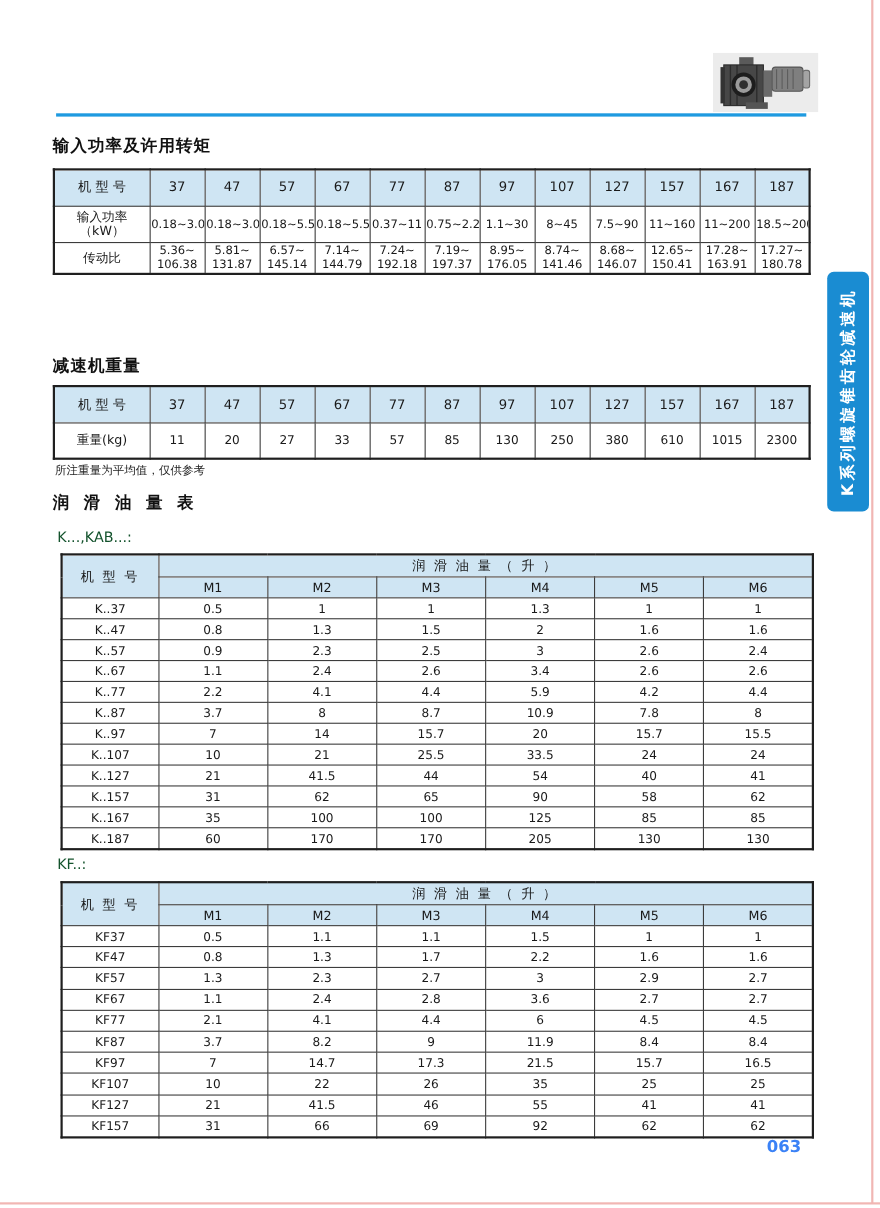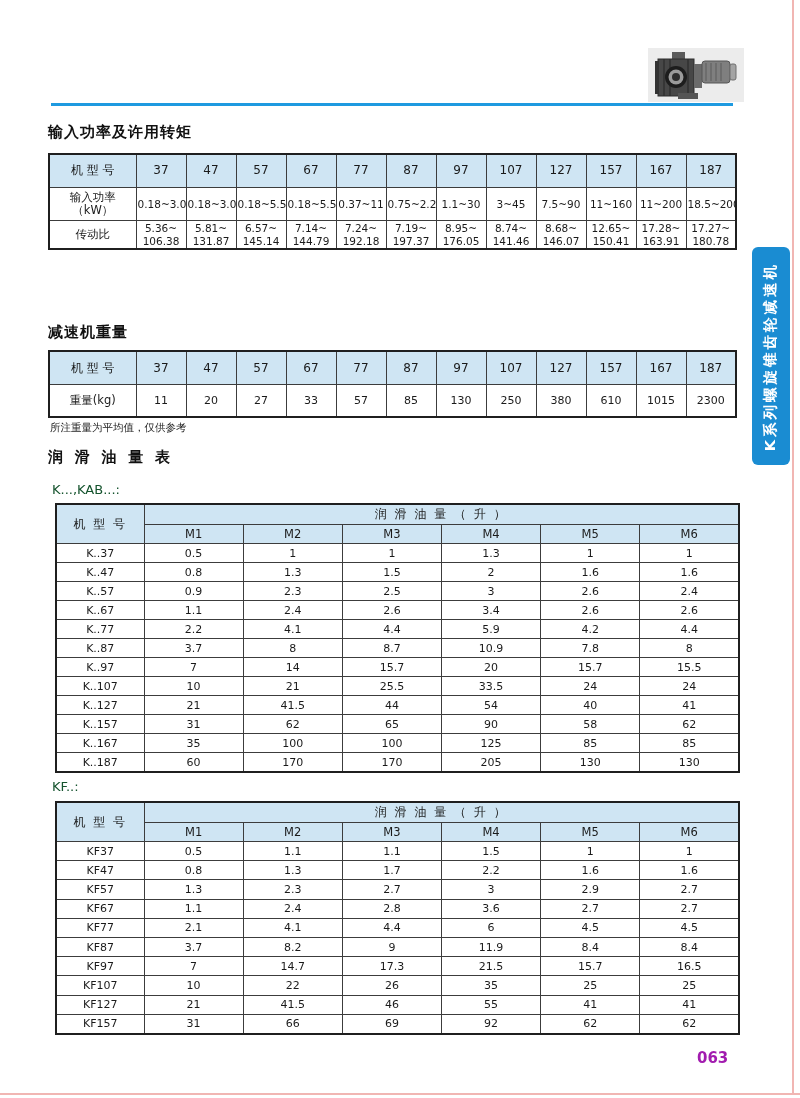--- a/index.html
+++ b/index.html
@@ -4,21 +4,21 @@
 <style>
   html,body{margin:0;padding:0;background:#ffffff;}
   .page{
     position:relative;width:800px;height:1098px;background:#ffffff;overflow:hidden;
     font-family:"DejaVu Sans","Liberation Sans",sans-serif;color:#1a1a1a;
   }
   
   .top-line{position:absolute;left:51px;top:103px;width:682px;height:3px;background:#1e9ae0;}
   .gear-photo{position:absolute;left:648px;top:48px;width:96px;height:54px;}
   
-  .sec-title{position:absolute;left:48px;font-size:15px;font-weight:bold;color:#111;letter-spacing:1px;font-family:Liberation Serif, serif;}
+  .sec-title{position:absolute;left:48px;font-size:15px;font-weight:bold;color:#111;letter-spacing:1px;}
   .t1{top:123px;}
   .t2{top:323px;}
   .t3{top:448px;letter-spacing:4px;}
   .sub-label{position:absolute;left:52px;font-size:13px;color:#14532d;}
   .l-k{top:482px;}
   .l-kf{top:779px;}
   
   table{border-collapse:collapse;table-layout:fixed;background:#fff;}
   td,th{border:1px solid #3c3c3c;text-align:center;vertical-align:middle;
         padding:1px 1px;font-weight:normal;overflow:hidden;}
@@ -50,21 +50,21 @@
   .tbl-kf{position:absolute;left:55px;top:801px;}
   .tbl-kf tr.dr td{height:16.2px;}
   
   .banner{position:absolute;left:752px;top:247px;width:38px;height:218px;background:#1a8cd2;
           border-radius:6px;display:flex;align-items:center;justify-content:center;}
   .banner span{transform:rotate(-90deg);white-space:nowrap;color:#fff;font-weight:bold;
                font-size:14.5px;letter-spacing:3px;}
   
   .edge-r{position:absolute;left:792px;top:0;width:2px;height:1094px;background:#f1b6b3;}
   .edge-b{position:absolute;left:0;top:1093px;width:800px;height:2px;background:#f1b6b3;}
-  .pageno{position:absolute;left:697px;top:1033px;font-size:15px;font-weight:bold;color:#a21caf;margin-top:16px;}
+  .pageno{position:absolute;left:697px;top:1033px;font-size:15px;font-weight:bold;color:#3b82f6;}
 </style>
 </head>
 <body>
 
 <div class="page">
 
   <svg class="gear-photo" viewBox="0 0 96 54">
     <rect x="0" y="0" width="96" height="54" fill="#ececec"></rect>
     <rect x="24" y="4" width="13" height="9" fill="#5a5a5a"></rect>
     <rect x="10" y="11" width="36" height="37" fill="#474747" stroke="#2c2c2c"></rect>
@@ -124,21 +124,21 @@
     <tr class="r-power">
       <td class="lab pre">输入功率
 （kW）</td>
       <td>0.18~3.0</td>
       <td>0.18~3.0</td>
       <td>0.18~5.5</td>
       <td>0.18~5.5</td>
       <td>0.37~11</td>
       <td>0.75~2.2</td>
       <td>1.1~30</td>
-      <td>3~45</td>
+      <td>8~45</td>
       <td>7.5~90</td>
       <td>11~160</td>
       <td>11~200</td>
       <td>18.5~200</td>
     </tr>
     <tr class="r-ratio">
       <td class="lab">传动比</td>
       <td class="pre">5.36~
 106.38</td>
       <td class="pre">5.81~

